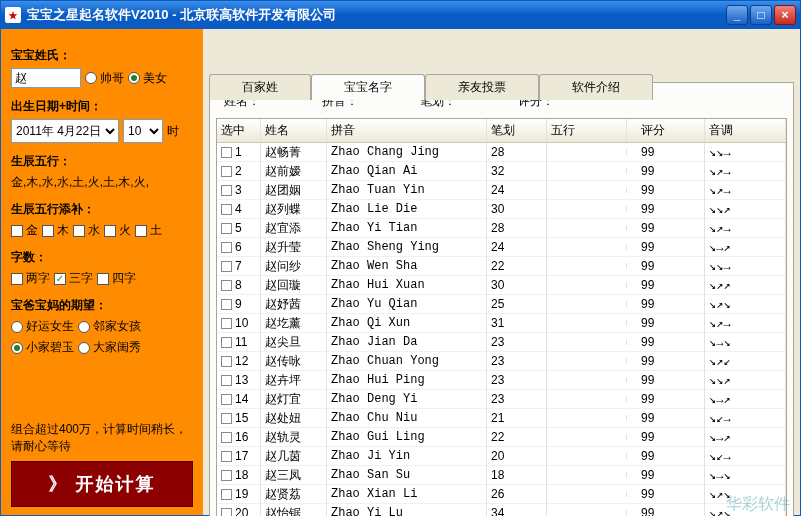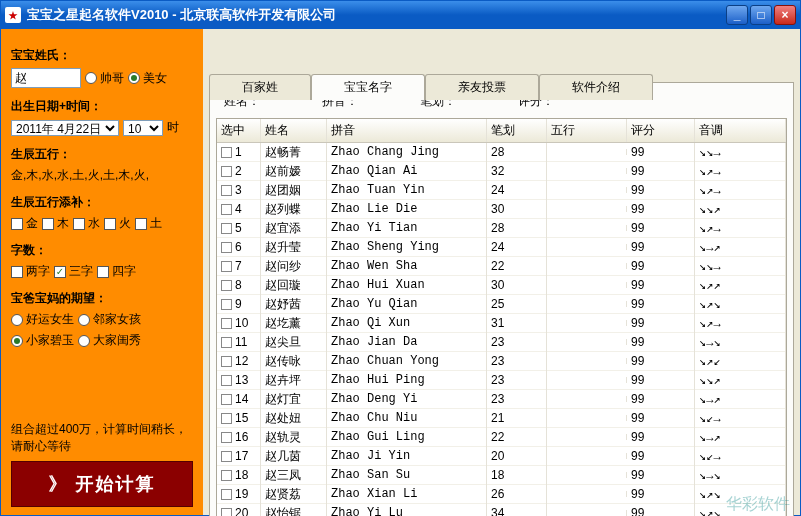--- a/index.html
+++ b/index.html
@@ -10,39 +10,39 @@
 .titlebar .title { flex: 1; font-size: 13px; }
 .winbtns { display: flex; gap: 2px; }
 .winbtn { width: 22px; height: 20px; background: linear-gradient(#6fa8ef,#1b5fc8); border: 1px solid #0b3f85; border-radius: 3px; color: #fff; display: flex; align-items: center; justify-content: center; font-family: Arial; font-weight: bold; cursor: pointer; }
 .winbtn.close { background: linear-gradient(#f08080,#c8291b); border-color: #85110b; }
 .content { display: flex; height: calc(100% - 28px); }
 .sidebar { width: 202px; background: #ff8c00; padding: 8px 10px; color: #000; display:flex; flex-direction:column; }
 .sb-label { font-weight: bold; margin: 6px 0 4px; }
 .sb-label:first-child { margin-top: 10px; }
 .sb-row { display: flex; align-items: center; gap: 4px; margin-bottom: 4px; flex-wrap: wrap; }
 .sb-input { height: 20px; border: 1px solid #7f9db9; background: #fff; padding: 0 3px; font-size: 12px; }
-.sb-select { height: 16px; border: 1px solid #7f9db9; background: #fff; font-size: 12px; }
+.sb-select { height: 24px; border: 1px solid #7f9db9; background: #fff; font-size: 12px; }
 .radio, .chk { display: inline-flex; align-items: center; gap: 3px; cursor: pointer; }
 .rdot { width: 12px; height: 12px; border: 1px solid #555; border-radius: 50%; background: #fff; display:inline-flex; align-items:center; justify-content:center;}
 .rdot.on::after { content:""; width:6px; height:6px; background:#2a7a2a; border-radius:50%;}
 .cbox { width: 12px; height: 12px; border: 1px solid #555; background: #fff; display:inline-flex; align-items:center; justify-content:center; font-size:10px; color:#2a7a2a; line-height:1;}
 .cbox.on::after { content:"✓"; }
 .hint { color: #000; font-size: 12px; margin-top: auto; margin-bottom:6px; line-height:1.4;}
 .startbtn { background: #8b0000; color: #fff; font-size: 18px; font-weight: bold; padding: 10px 0; text-align: center; cursor: pointer; letter-spacing:2px; border:1px solid #500;}
 .main { flex: 1; background: #ece9d8; display: flex; flex-direction: column; }
 .tabs { display: flex; padding: 3px 6px 0; gap: 0; }
 .tab { padding: 4px 32px; border: 1px solid #aca899; border-bottom: none; background: #ece9d8; cursor: pointer; position: relative; top:18px; border-radius:3px 3px 0 0;margin-top:24px;}
 .tab.active { background: #fcfcfa; z-index:2; }
 .tabpanel { flex: 1; border: 1px solid #aca899; margin: 0 6px 6px; background: #fcfcfa; display: flex; flex-direction: column; padding: 6px; }
 .filterrow { display: flex; gap: 18px; padding: 4px 8px 8px; }
 .filterrow span { min-width: 80px; }
 .listwrap { flex:1; border: 1px solid #aca899; background: #fff; display:flex; flex-direction:column; overflow:hidden;}
 .listhdr { display: flex; background: linear-gradient(#fff,#ece9d8); border-bottom: 1px solid #cac6ba; font-size:12px;}
 .listhdr > div, .lrow > div { padding: 3px 4px; border-right: 1px solid #e5e2d8; overflow:hidden; white-space:nowrap;}
-.c-chk { width: 44px; } .c-name { width: 66px; } .c-py { width: 160px; font-family: "Courier New", monospace;} .c-bh { width: 60px; text-align:left;} .c-wx { width: 80px; } .c-score { width: 68px; } .c-tone { flex:1; font-family:"Courier New",monospace;}
+.c-chk { width: 44px; } .c-name { width: 66px; } .c-py { width: 160px; font-family: "Courier New", monospace;} .c-bh { width: 60px; text-align:left;} .c-wx { width: 80px; } .c-score { width: 68px; margin-left: 10px; } .c-tone { flex:1; font-family:"Courier New",monospace;}
 .listbody { flex:1; overflow-y: scroll; }
 .lrow { display: flex; border-bottom: 1px solid #f2f0e8; height:19px; align-items:center;}
 .lrow .c-chk { display:flex; align-items:center; gap:3px;}
 .lrow .smallchk { width:11px; height:11px; border:1px solid #888; background:#fff; flex-shrink:0;}
 .bottombar { display: flex; align-items: center; padding: 6px 2px 2px; gap: 6px; }
 .progress { flex: 1; height: 18px; border: 1px solid #888; background: #fff; display:flex; gap:1px; padding:1px; overflow:hidden;}
 .pseg { width:9px; background:#2ecc40; }
 .btn { height: 22px; padding: 0 10px; border: 1px solid #8a867a; background: linear-gradient(#fff,#e3e0d1); cursor: pointer; font-size:12px;}
 .watermark { position:absolute; right:10px; bottom:0; font-size:16px; color:rgba(0,128,128,0.35); pointer-events:none;}
 ::-webkit-scrollbar { width:16px; background:#ece9d8;}

